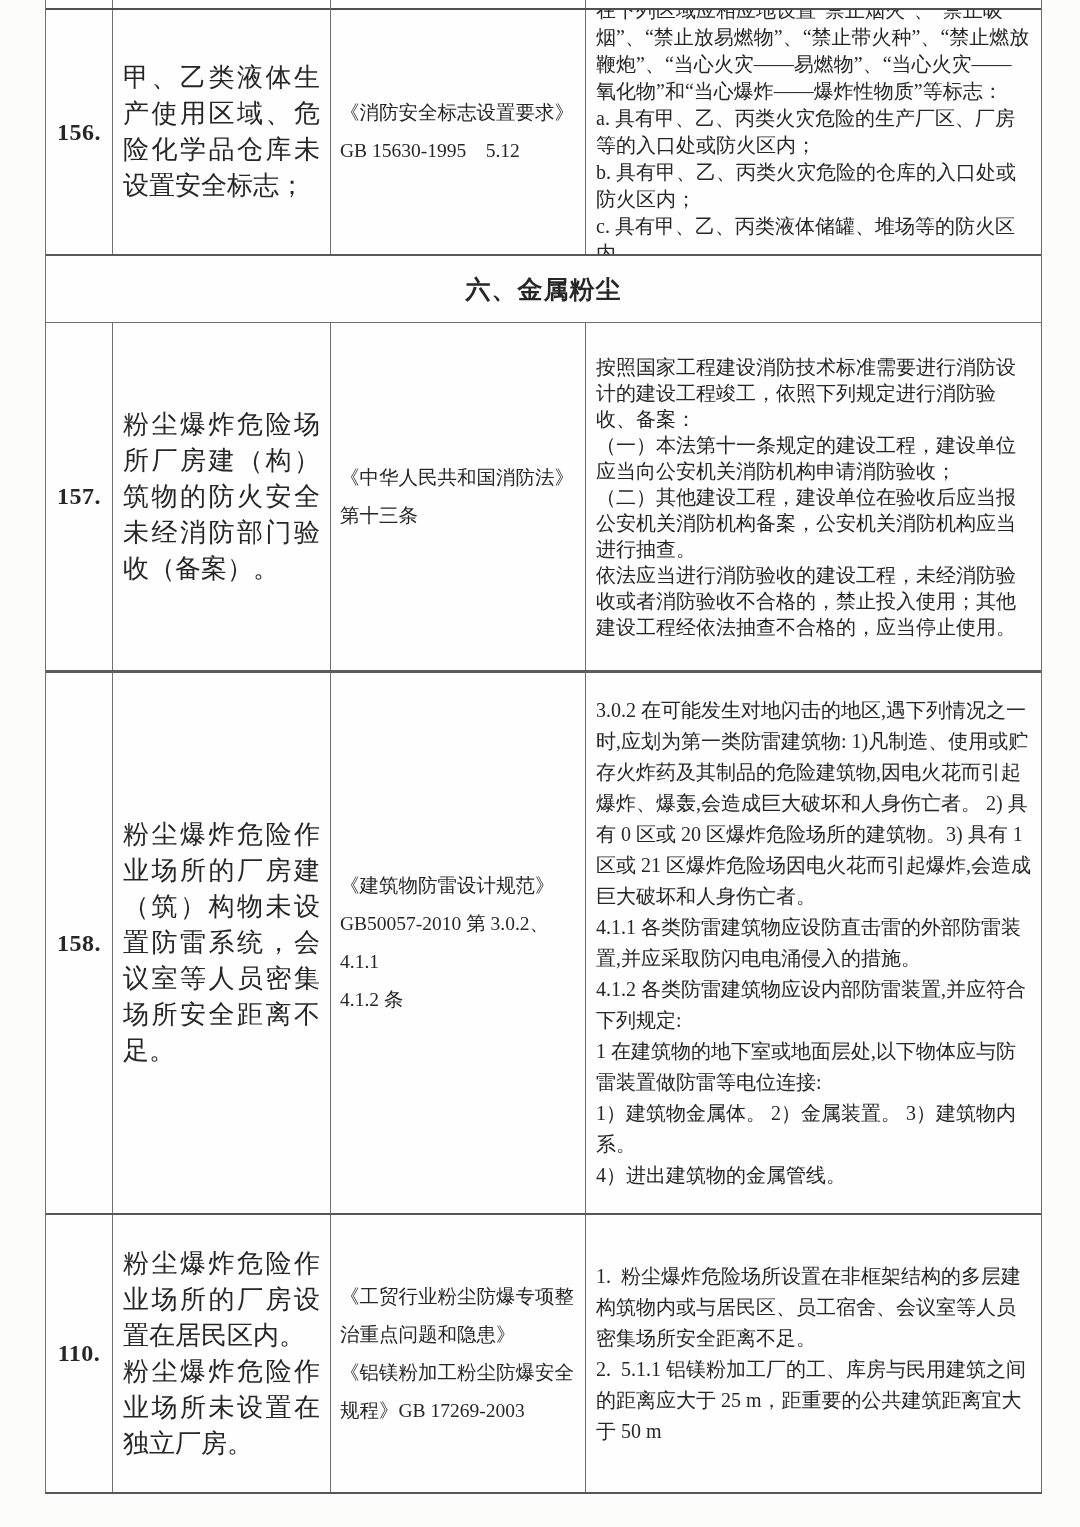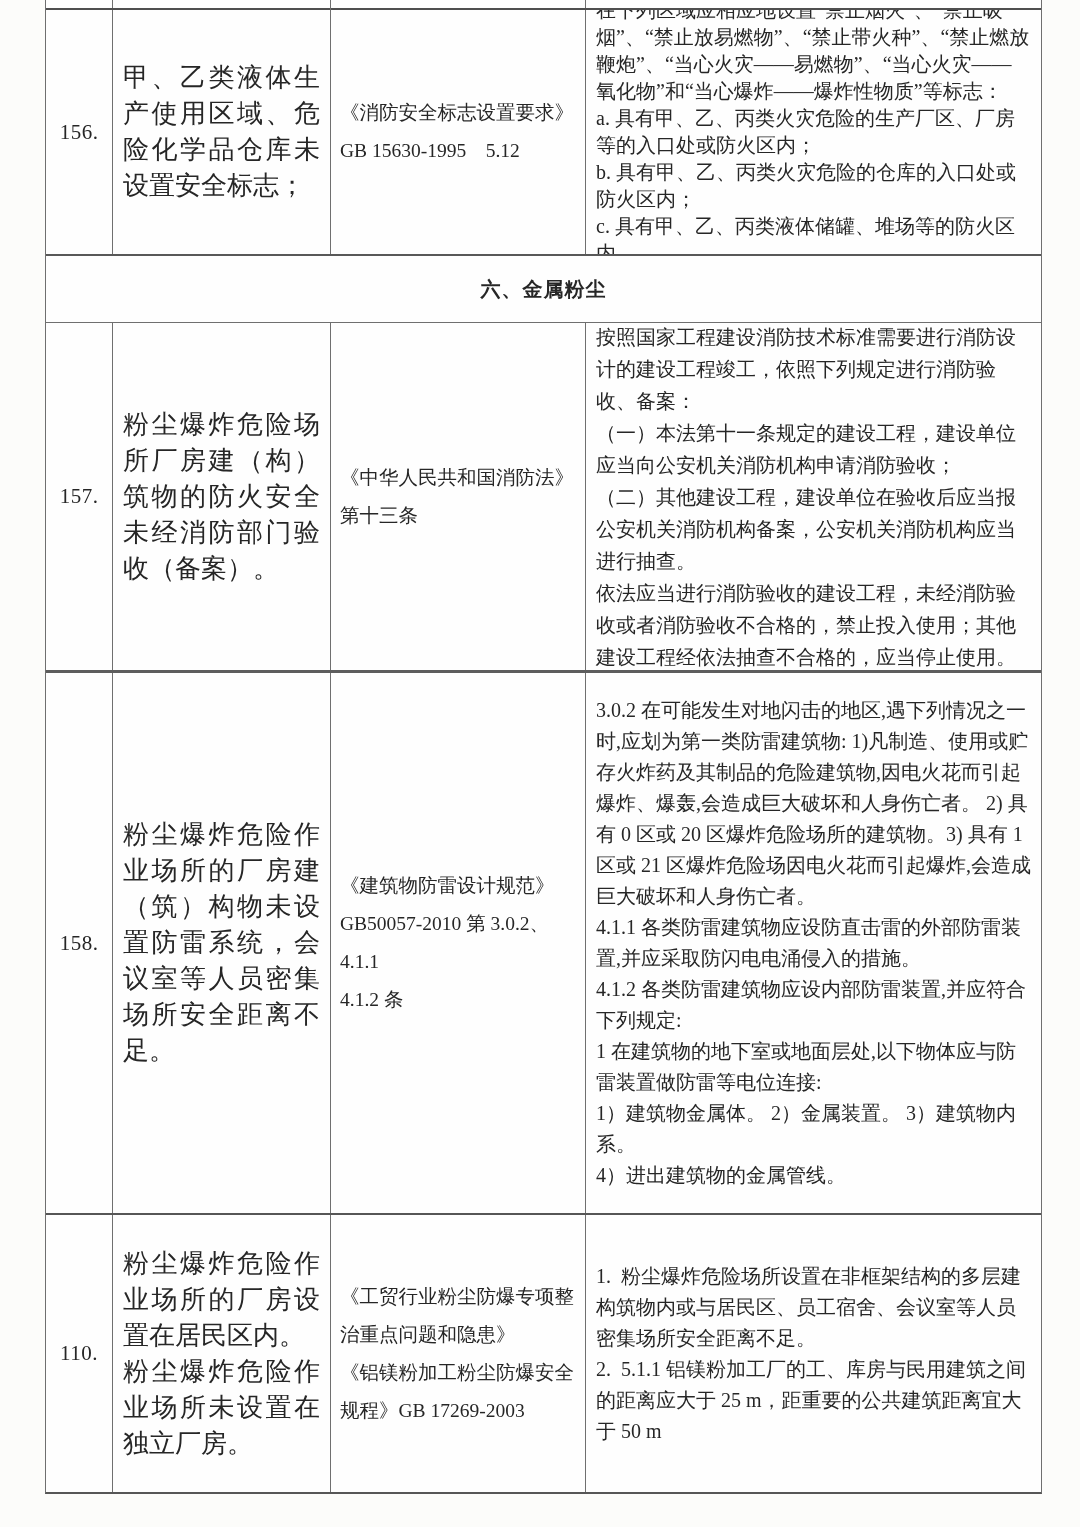--- a/index.html
+++ b/index.html
@@ -38,42 +38,42 @@
     display:flex;
     align-items:center;
     overflow:hidden;
   }
   .cell:last-child{border-right:none;}
   .c-no{width:67px;justify-content:center;}
   .c-vio{width:218px;padding:6px 10px;}
   .c-bas{width:255px;padding:4px 9px;}
   .c-det{flex:1;padding:6px 10px;}
   .no-text{
-    font-size:21px;font-weight:400;letter-spacing:0.5px;
+    font-size:24px;font-weight:700;letter-spacing:0.5px;
   }
   .vio-text{
     font-size:26px;line-height:36px;white-space:pre-wrap;
     text-align:justify;width:100%;
   }
   .bas-text{
     font-size:19.5px;line-height:38px;white-space:pre-wrap;width:100%;
   }
   .det-text{
     font-size:20px;white-space:pre-wrap;width:100%;
   }
   .r156 .det-text{line-height:27px;}
-  .r157 .det-text{line-height:32px;}
+  .r157 .det-text{line-height:26px;}
   .r158 .det-text{line-height:31px;}
   .r159 .det-text{line-height:31px;}
   .section-cell{
     width:100%;display:flex;align-items:center;justify-content:center;
     box-sizing:border-box;
   }
   .section-text{
-    font-size:20px;font-weight:700;letter-spacing:1px;
+    font-size:25px;font-weight:700;letter-spacing:1px;
   }
 </style>
 </head>
 <body>
 
 <div class="table">
 
   <div class="row remnant">
     <div class="cell c-no"></div>
     <div class="cell c-vio"></div>

